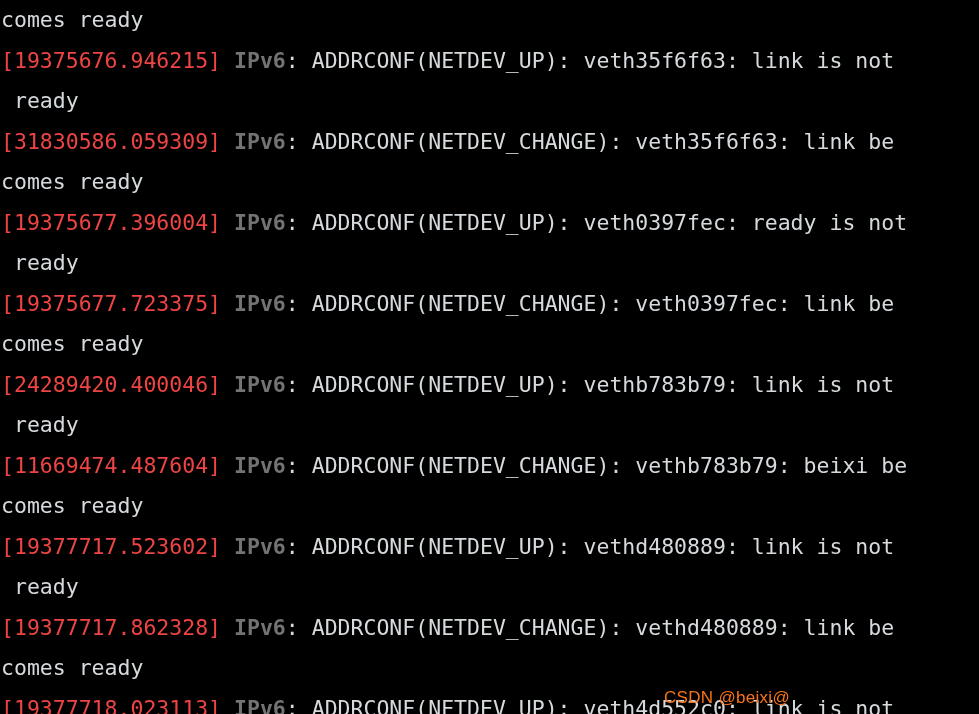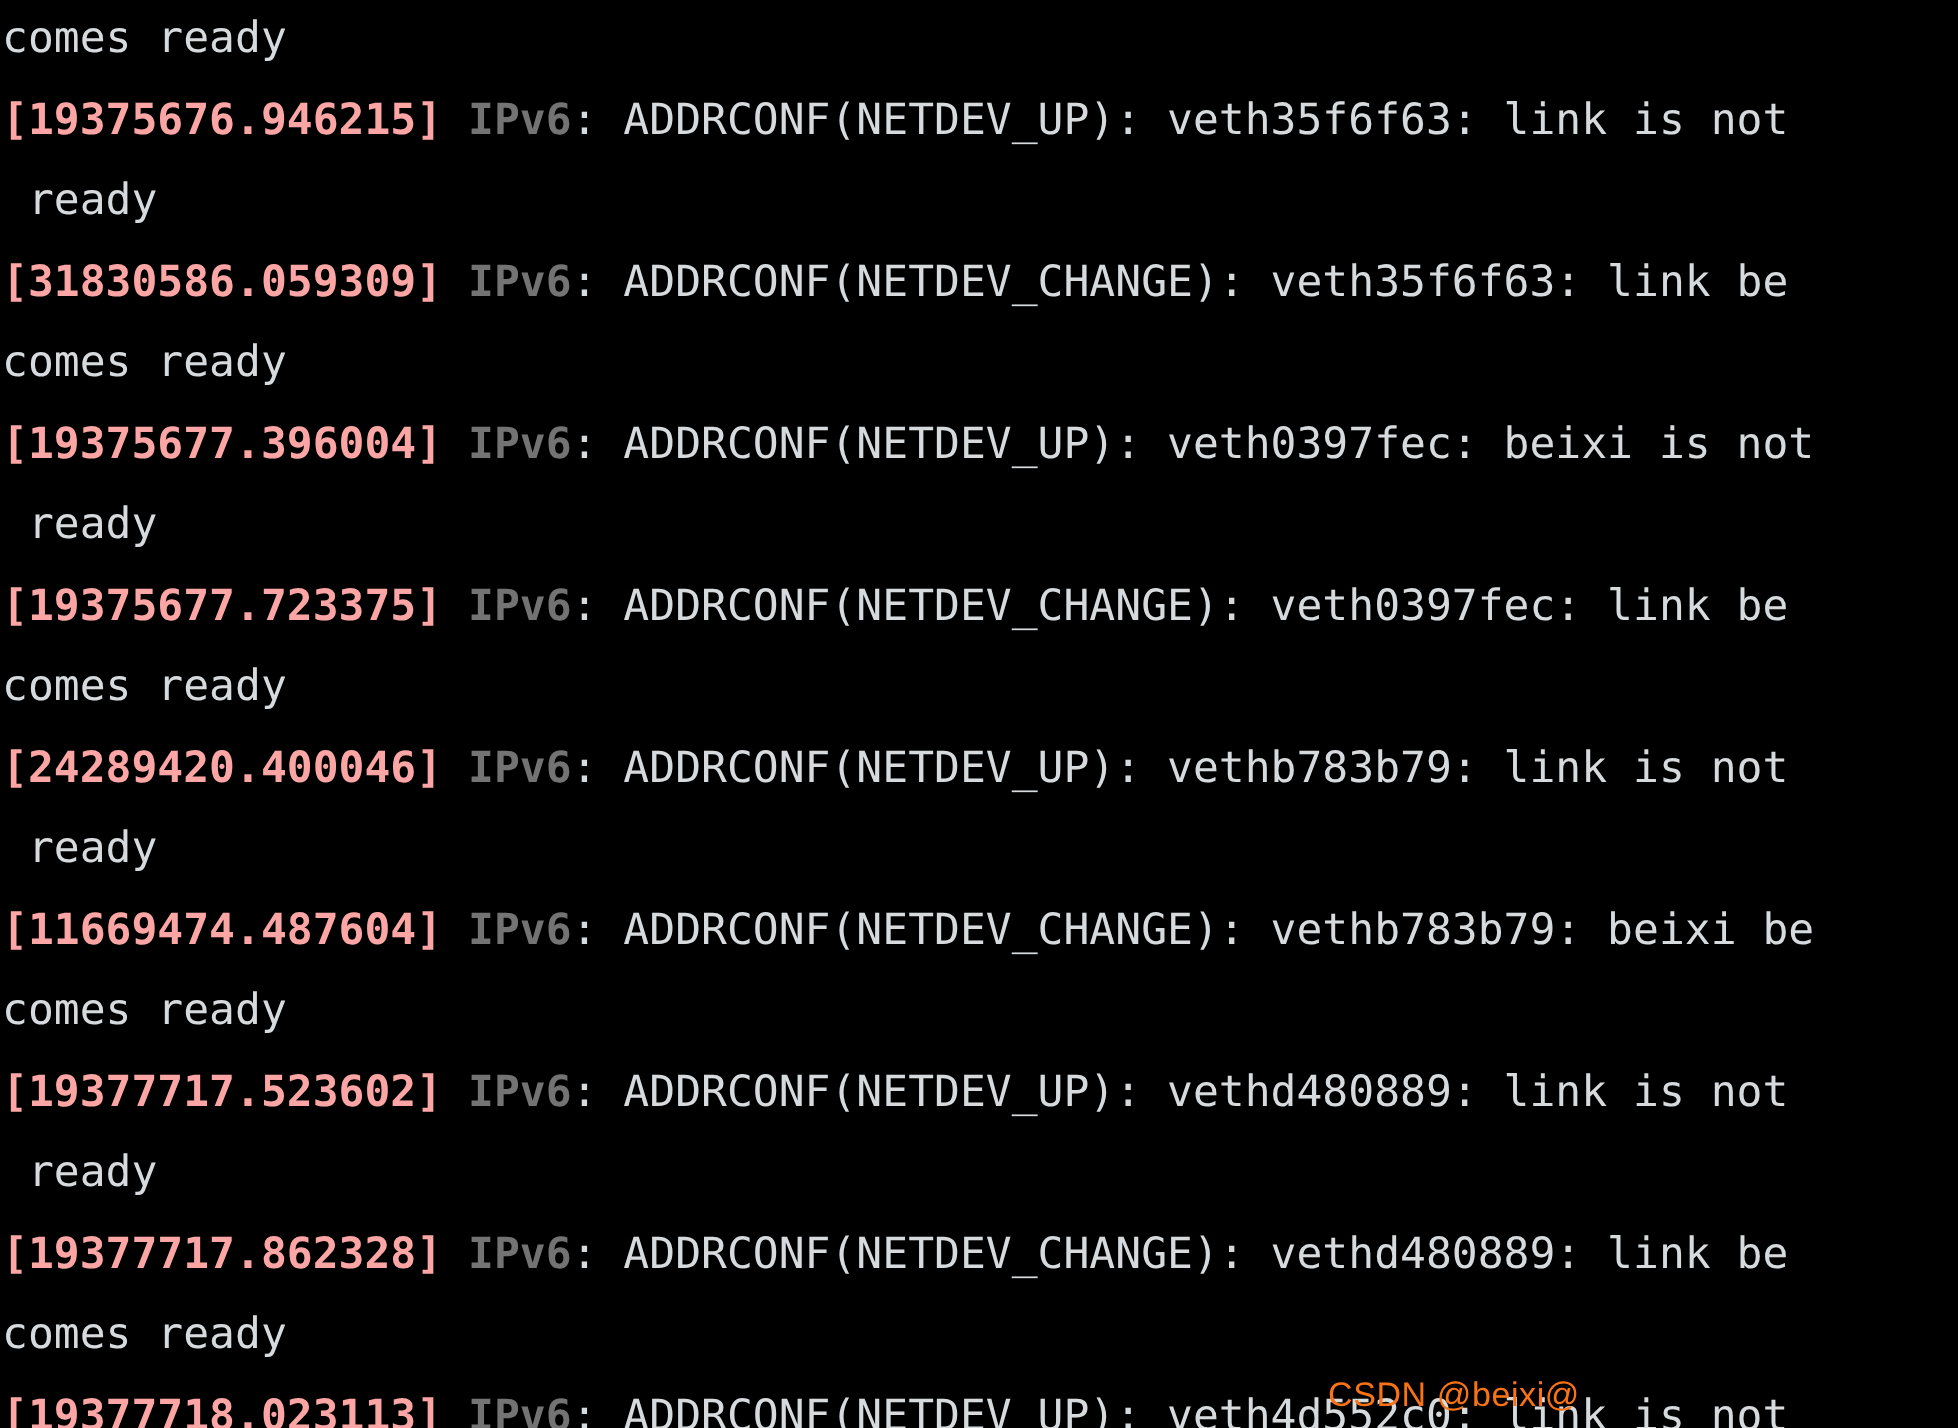--- a/index.html
+++ b/index.html
@@ -25,21 +25,21 @@
   .term-line {
     height: 40.5px;
     line-height: 40.5px;
     font-size: 21.5px;
     letter-spacing: 0px;
     white-space: pre;
     color: #d6dadd;
     font-family: "DejaVu Sans Mono", "Liberation Mono", monospace;
     padding-left: 1px;
   }
-  .seg-ts { color: #fca5a5; font-weight: bold; }
+  .seg-ts { color: #ef4444; }
   .seg-proto {
     color: #737373;
     font-weight: bold;
   }
   .seg-msg { color: #d6dadd; }
   .watermark {
     position: absolute;
     right: 10px;
     bottom: 6px;
     font-family: "Liberation Sans", "DejaVu Sans", sans-serif;
@@ -52,21 +52,21 @@
 </head>
 <body>
 
 <div id="terminal">
   <div id="terminal-output">
       <div class="term-line"><span class="seg-msg">comes ready</span></div>
       <div class="term-line"><span class="seg-ts">[19375676.946215]</span> <span class="seg-proto">IPv6</span><span class="seg-msg">: ADDRCONF(NETDEV_UP): veth35f6f63: link is not</span></div>
       <div class="term-line"><span class="seg-msg"> ready</span></div>
       <div class="term-line"><span class="seg-ts">[31830586.059309]</span> <span class="seg-proto">IPv6</span><span class="seg-msg">: ADDRCONF(NETDEV_CHANGE): veth35f6f63: link be</span></div>
       <div class="term-line"><span class="seg-msg">comes ready</span></div>
-      <div class="term-line"><span class="seg-ts">[19375677.396004]</span> <span class="seg-proto">IPv6</span><span class="seg-msg">: ADDRCONF(NETDEV_UP): veth0397fec: beixi is not</span></div>
+      <div class="term-line"><span class="seg-ts">[19375677.396004]</span> <span class="seg-proto">IPv6</span><span class="seg-msg">: ADDRCONF(NETDEV_UP): veth0397fec: ready is not</span></div>
       <div class="term-line"><span class="seg-msg"> ready</span></div>
       <div class="term-line"><span class="seg-ts">[19375677.723375]</span> <span class="seg-proto">IPv6</span><span class="seg-msg">: ADDRCONF(NETDEV_CHANGE): veth0397fec: link be</span></div>
       <div class="term-line"><span class="seg-msg">comes ready</span></div>
       <div class="term-line"><span class="seg-ts">[24289420.400046]</span> <span class="seg-proto">IPv6</span><span class="seg-msg">: ADDRCONF(NETDEV_UP): vethb783b79: link is not</span></div>
       <div class="term-line"><span class="seg-msg"> ready</span></div>
       <div class="term-line"><span class="seg-ts">[11669474.487604]</span> <span class="seg-proto">IPv6</span><span class="seg-msg">: ADDRCONF(NETDEV_CHANGE): vethb783b79: beixi be</span></div>
       <div class="term-line"><span class="seg-msg">comes ready</span></div>
       <div class="term-line"><span class="seg-ts">[19377717.523602]</span> <span class="seg-proto">IPv6</span><span class="seg-msg">: ADDRCONF(NETDEV_UP): vethd480889: link is not</span></div>
       <div class="term-line"><span class="seg-msg"> ready</span></div>
       <div class="term-line"><span class="seg-ts">[19377717.862328]</span> <span class="seg-proto">IPv6</span><span class="seg-msg">: ADDRCONF(NETDEV_CHANGE): vethd480889: link be</span></div>

